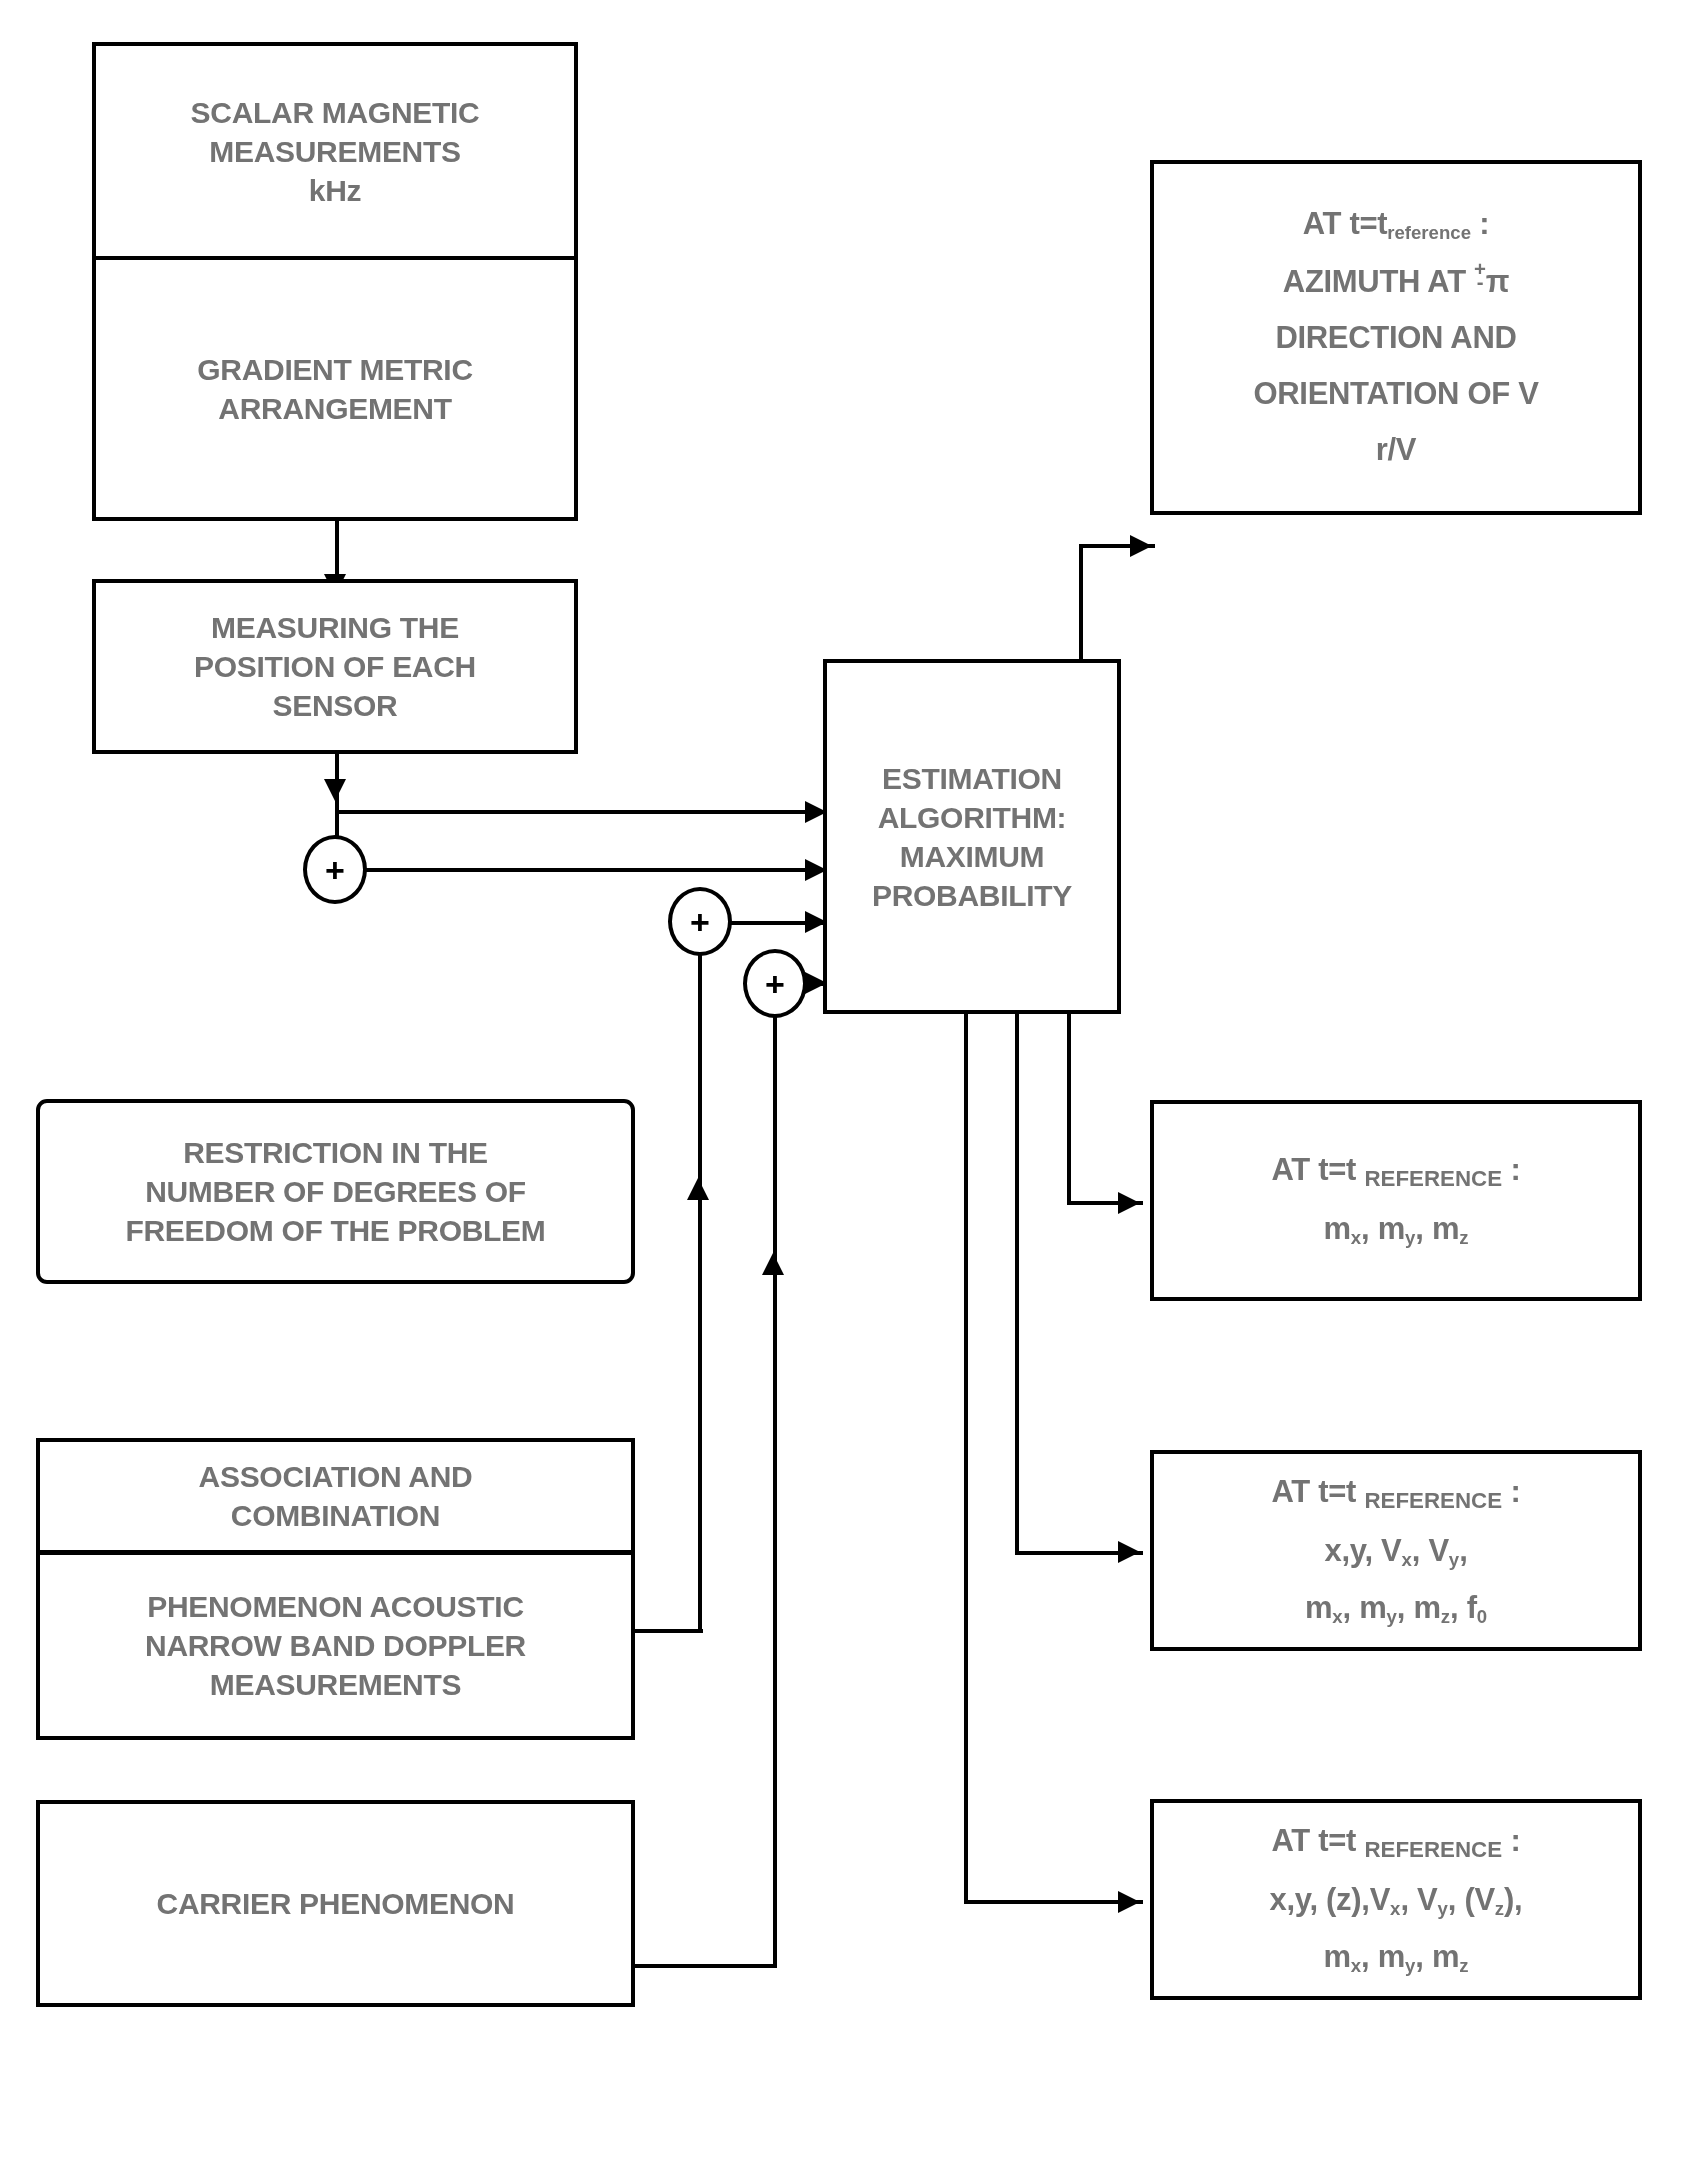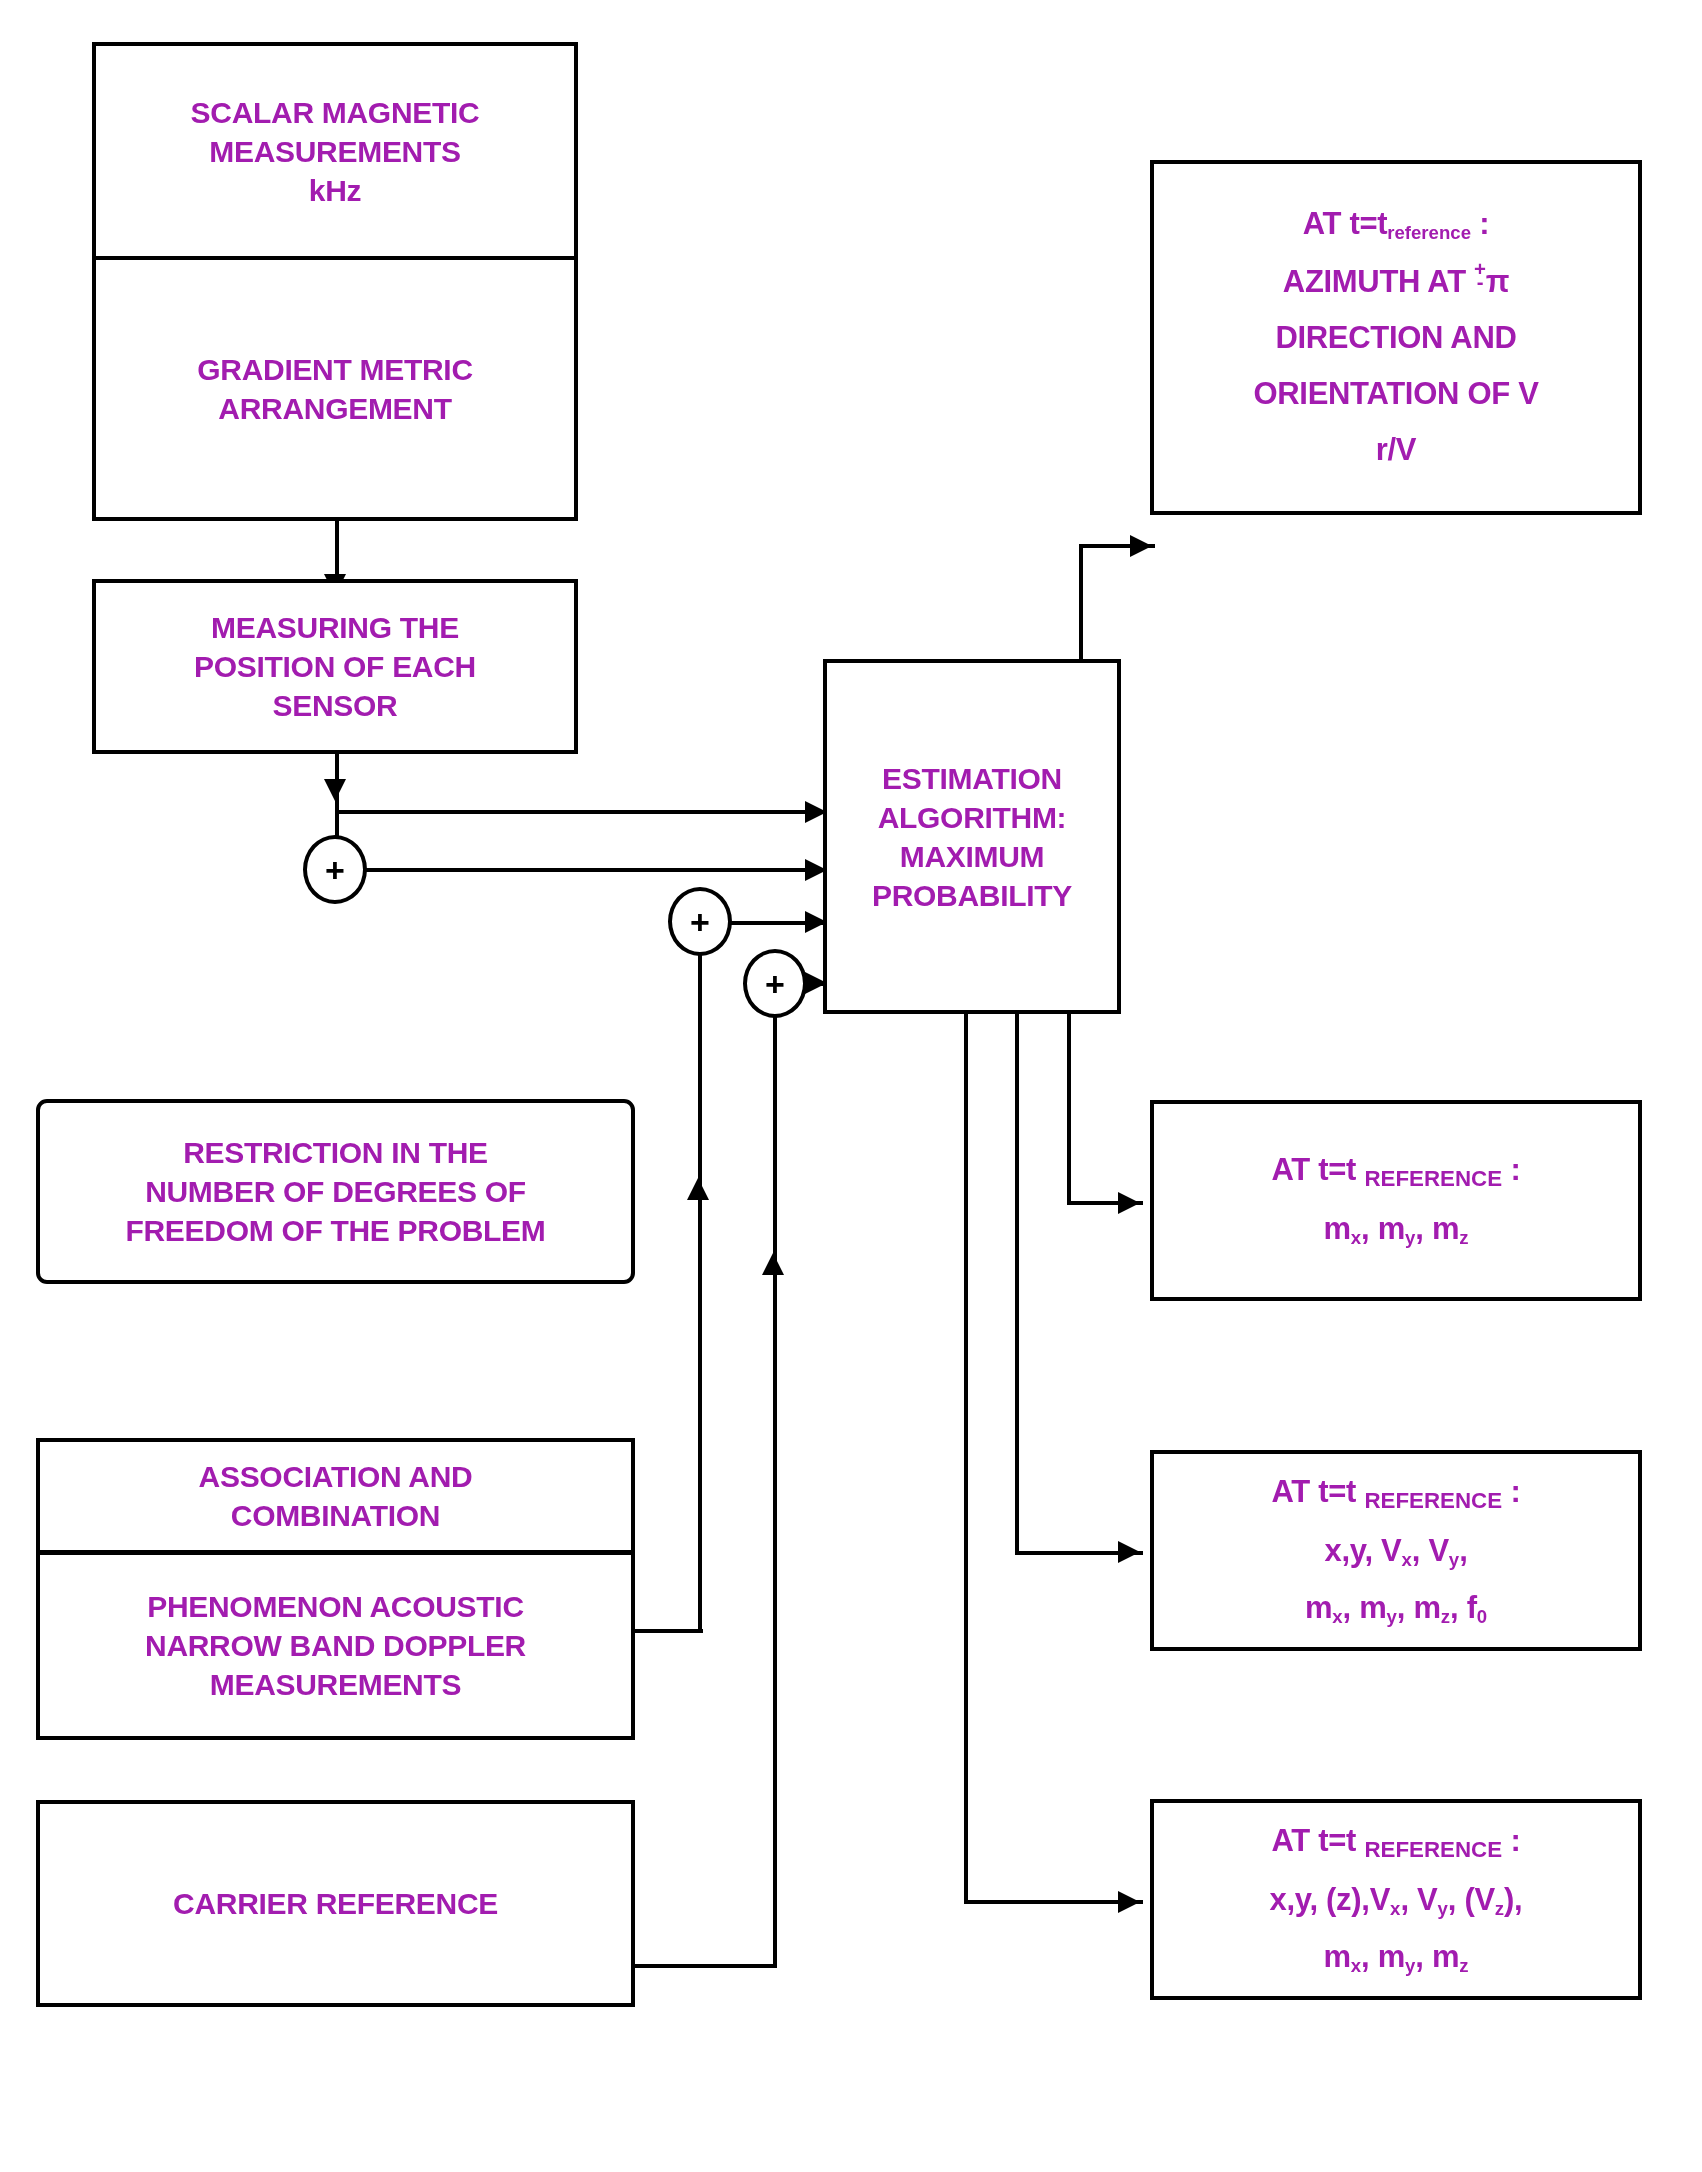--- a/index.html
+++ b/index.html
@@ -20,21 +20,21 @@
   .box {
     position: absolute;
     box-sizing: border-box;
     border: 4.1px solid #000000;
     background: #ffffff;
     display: flex;
     flex-direction: column;
     align-items: center;
     justify-content: center;
     text-align: center;
-    color: #a21caf;
+    color: #737373;
     font-weight: bold;
     line-height: 1.30;
     letter-spacing: -0.3px;
     z-index: 5;
   }
   .box .ln { display: block; width: 100%; }
   .f52 { font-size: 30px; }
   .f54 { font-size: 31px; gap: 16px; }
   sub  { font-size: 0.60em; vertical-align: -0.28em; font-weight: bold; letter-spacing: 0; }
   sup  { font-size: 0.60em; vertical-align: 0.50em; font-weight: bold; letter-spacing: 0; }
@@ -157,21 +157,21 @@
     <span class="ln">COMBINATION</span>
   </div>
 
   <div class="box f52" style="left:36px; top:1551px; width:599px; height:189px;">
     <span class="ln">PHENOMENON ACOUSTIC</span>
     <span class="ln">NARROW BAND DOPPLER</span>
     <span class="ln">MEASUREMENTS</span>
   </div>
 
   <div class="box f52" style="left:36px; top:1800px; width:599px; height:207px;">
-    <span class="ln">CARRIER REFERENCE</span>
+    <span class="ln">CARRIER PHENOMENON</span>
   </div>
 
   <div class="box f52" style="left:823px; top:659px; width:298px; height:355px;">
     <span class="ln">ESTIMATION</span>
     <span class="ln">ALGORITHM:</span>
     <span class="ln">MAXIMUM</span>
     <span class="ln">PROBABILITY</span>
   </div>
 
   <div class="box f54" style="left:1150px; top:160px; width:492px; height:355px;">

